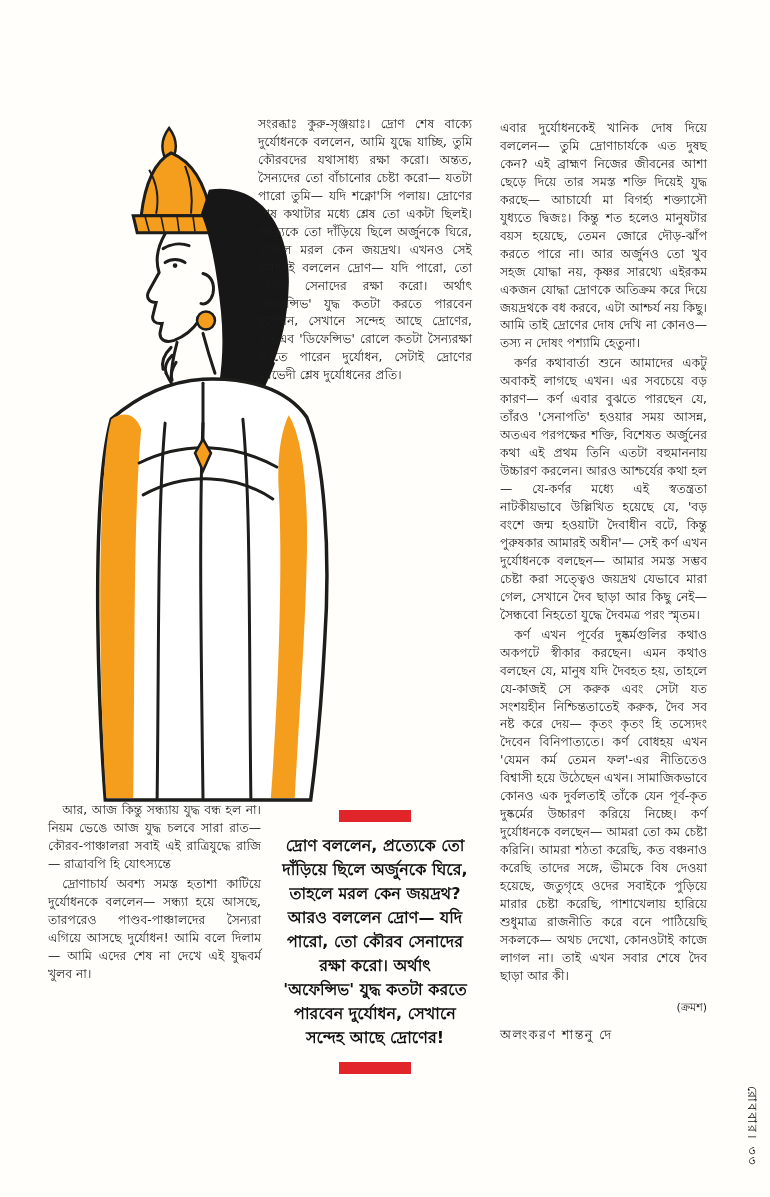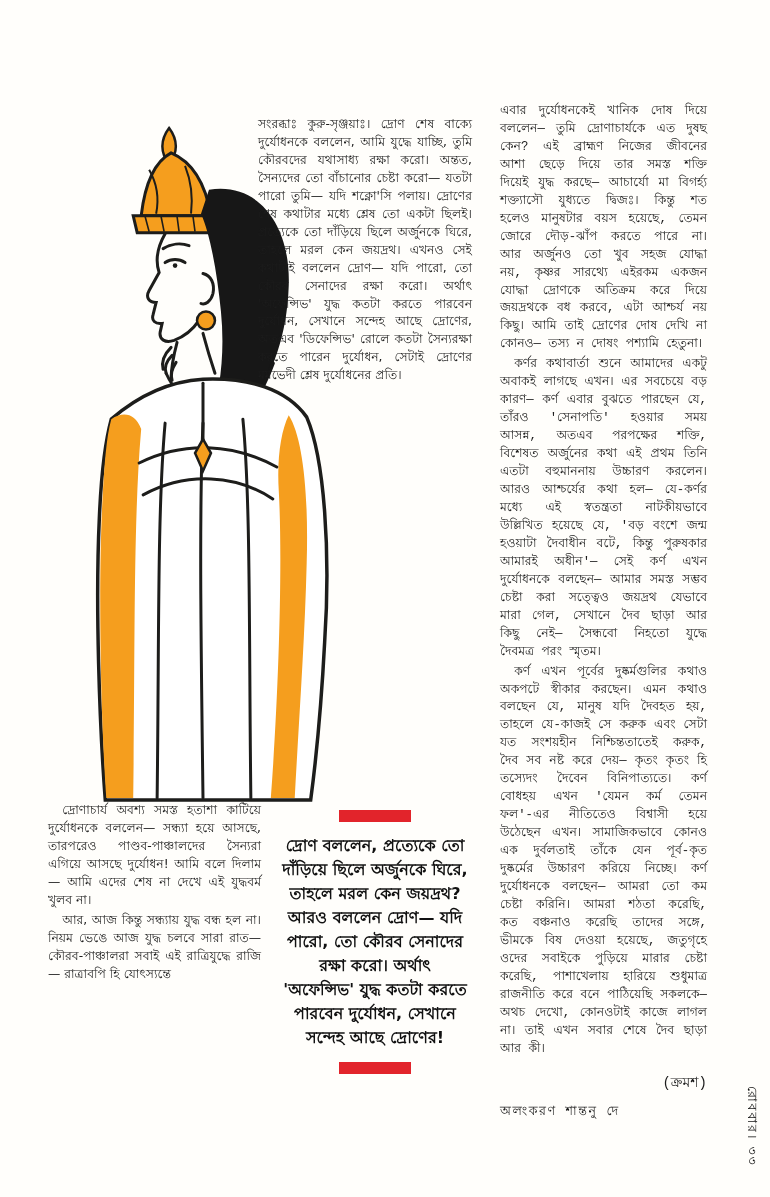--- a/index.html
+++ b/index.html
@@ -7,23 +7,23 @@
     position:relative;width:770px;height:1197px;margin:0 auto;
     background:#fffefb;overflow:hidden;
     font-family:"DejaVu Sans","Liberation Sans",sans-serif;
     color:#1c1c1c;
   }
   .col{position:absolute;text-align:justify;font-size:12.3px;line-height:1.46;}
   .col p{margin:0;}
   .col p.ind{text-indent:1.15em;margin-top:2px;}
   .col-intro{left:258px;top:116px;width:214px;}
   .col-intro-tail{left:348px;top:448px;width:118px;text-align:center;line-height:1.5;}
-  .col-right{left:500px;top:103px;width:207px;font-family:Liberation Mono, monospace;}
+  .col-right{left:500px;top:120px;width:207px;}
   .col-bottom-left{left:48px;top:800px;width:213px;}
-  .continued{text-align:right;margin-top:14px !important;font-size:14px;}
+  .continued{text-align:right;margin-top:14px !important;font-size:11px;}
   .credit{text-align:left;margin-top:10px !important;font-size:12.6px;letter-spacing:1.5px;}
   .pullquote-wrap{
     position:absolute;left:281px;top:810px;width:188px;text-align:center;
   }
   .bar{width:72px;height:12px;margin:0 auto;}
   .pq-text{
     margin:12px 0;font-size:16px;font-weight:bold;line-height:1.5;
     text-align:center;color:#111;
   }
   .page-label{
@@ -93,22 +93,22 @@
 
   <div class="col col-right">
     <p>এবার দুর্যোধনকেই খানিক দোষ দিয়ে বললেন— তুমি দ্রোণাচার্যকে এত দুষছ কেন? এই ব্রাহ্মণ নিজের জীবনের আশা ছেড়ে দিয়ে তার সমস্ত শক্তি দিয়েই যুদ্ধ করছে— আচার্যো মা বিগর্হ্য শক্ত্যাসৌ যুধ্যতে দ্বিজঃ। কিন্তু শত হলেও মানুষটার বয়স হয়েছে, তেমন জোরে দৌড়-ঝাঁপ করতে পারে না। আর অর্জুনও তো খুব সহজ যোদ্ধা নয়, কৃষ্ণর সারথ্যে এইরকম একজন যোদ্ধা দ্রোণকে অতিক্রম করে দিয়ে জয়দ্রথকে বধ করবে, এটা আশ্চর্য নয় কিছু। আমি তাই দ্রোণের দোষ দেখি না কোনও— তস্য ন দোষং পশ্যামি হেতুনা।</p>
     <p class="ind">কর্ণর কথাবার্তা শুনে আমাদের একটু অবাকই লাগছে এখন। এর সবচেয়ে বড় কারণ— কর্ণ এবার বুঝতে পারছেন যে, তাঁরও 'সেনাপতি' হওয়ার সময় আসন্ন, অতএব পরপক্ষের শক্তি, বিশেষত অর্জুনের কথা এই প্রথম তিনি এতটা বহুমাননায় উচ্চারণ করলেন। আরও আশ্চর্যের কথা হল— যে-কর্ণর মধ্যে এই স্বতন্ত্রতা নাটকীয়ভাবে উল্লিখিত হয়েছে যে, 'বড় বংশে জন্ম হওয়াটা দৈবাধীন বটে, কিন্তু পুরুষকার আমারই অধীন'— সেই কর্ণ এখন দুর্যোধনকে বলছেন— আমার সমস্ত সম্ভব চেষ্টা করা সত্ত্বেও জয়দ্রথ যেভাবে মারা গেল, সেখানে দৈব ছাড়া আর কিছু নেই— সৈন্ধবো নিহতো যুদ্ধে দৈবমত্র পরং স্মৃতম।</p>
     <p class="ind">কর্ণ এখন পূর্বের দুষ্কর্মগুলির কথাও অকপটে স্বীকার করছেন। এমন কথাও বলছেন যে, মানুষ যদি দৈবহত হয়, তাহলে যে-কাজই সে করুক এবং সেটা যত সংশয়হীন নিশ্চিন্ততাতেই করুক, দৈব সব নষ্ট করে দেয়— কৃতং কৃতং হি তস্যেদং দৈবেন বিনিপাত্যতে। কর্ণ বোধহয় এখন 'যেমন কর্ম তেমন ফল'-এর নীতিতেও বিশ্বাসী হয়ে উঠেছেন এখন। সামাজিকভাবে কোনও এক দুর্বলতাই তাঁকে যেন পূর্ব-কৃত দুষ্কর্মের উচ্চারণ করিয়ে নিচ্ছে। কর্ণ দুর্যোধনকে বলছেন— আমরা তো কম চেষ্টা করিনি। আমরা শঠতা করেছি, কত বঞ্চনাও করেছি তাদের সঙ্গে, ভীমকে বিষ দেওয়া হয়েছে, জতুগৃহে ওদের সবাইকে পুড়িয়ে মারার চেষ্টা করেছি, পাশাখেলায় হারিয়ে শুধুমাত্র রাজনীতি করে বনে পাঠিয়েছি সকলকে— অথচ দেখো, কোনওটাই কাজে লাগল না। তাই এখন সবার শেষে দৈব ছাড়া আর কী।</p>
     <p class="continued">(ক্রমশ)</p>
     <p class="credit">অলংকরণ শান্তনু দে</p>
   </div>
 
   <div class="col col-bottom-left">
+    <p class="ind">আর, আজ কিন্তু সন্ধ্যায় যুদ্ধ বন্ধ হল না। নিয়ম ভেঙে আজ যুদ্ধ চলবে সারা রাত— কৌরব-পাঞ্চালরা সবাই এই রাত্রিযুদ্ধে রাজি— রাত্রাবপি হি যোৎস্যন্তে</p>
     <p class="ind">দ্রোণাচার্য অবশ্য সমস্ত হতাশা কাটিয়ে দুর্যোধনকে বললেন— সন্ধ্যা হয়ে আসছে, তারপরেও পাণ্ডব-পাঞ্চালদের সৈন্যরা এগিয়ে আসছে দুর্যোধন! আমি বলে দিলাম— আমি এদের শেষ না দেখে এই যুদ্ধবর্ম খুলব না।</p>
-    <p class="ind">আর, আজ কিন্তু সন্ধ্যায় যুদ্ধ বন্ধ হল না। নিয়ম ভেঙে আজ যুদ্ধ চলবে সারা রাত— কৌরব-পাঞ্চালরা সবাই এই রাত্রিযুদ্ধে রাজি— রাত্রাবপি হি যোৎস্যন্তে</p>
   </div>
 
   <div class="pullquote-wrap">
     <div class="bar" style="background: rgb(226, 36, 43);"></div>
     <p class="pq-text">দ্রোণ বললেন, প্রত্যেকে তো দাঁড়িয়ে ছিলে অর্জুনকে ঘিরে, তাহলে মরল কেন জয়দ্রথ? আরও বললেন দ্রোণ— যদি পারো, তো কৌরব সেনাদের রক্ষা করো। অর্থাৎ 'অফেন্সিভ' যুদ্ধ কতটা করতে পারবেন দুর্যোধন, সেখানে সন্দেহ আছে দ্রোণের!</p>
     <div class="bar" style="background: rgb(226, 36, 43);"></div>
   </div>
 
   <div class="page-label">রোববার। ৩৩</div>
 

